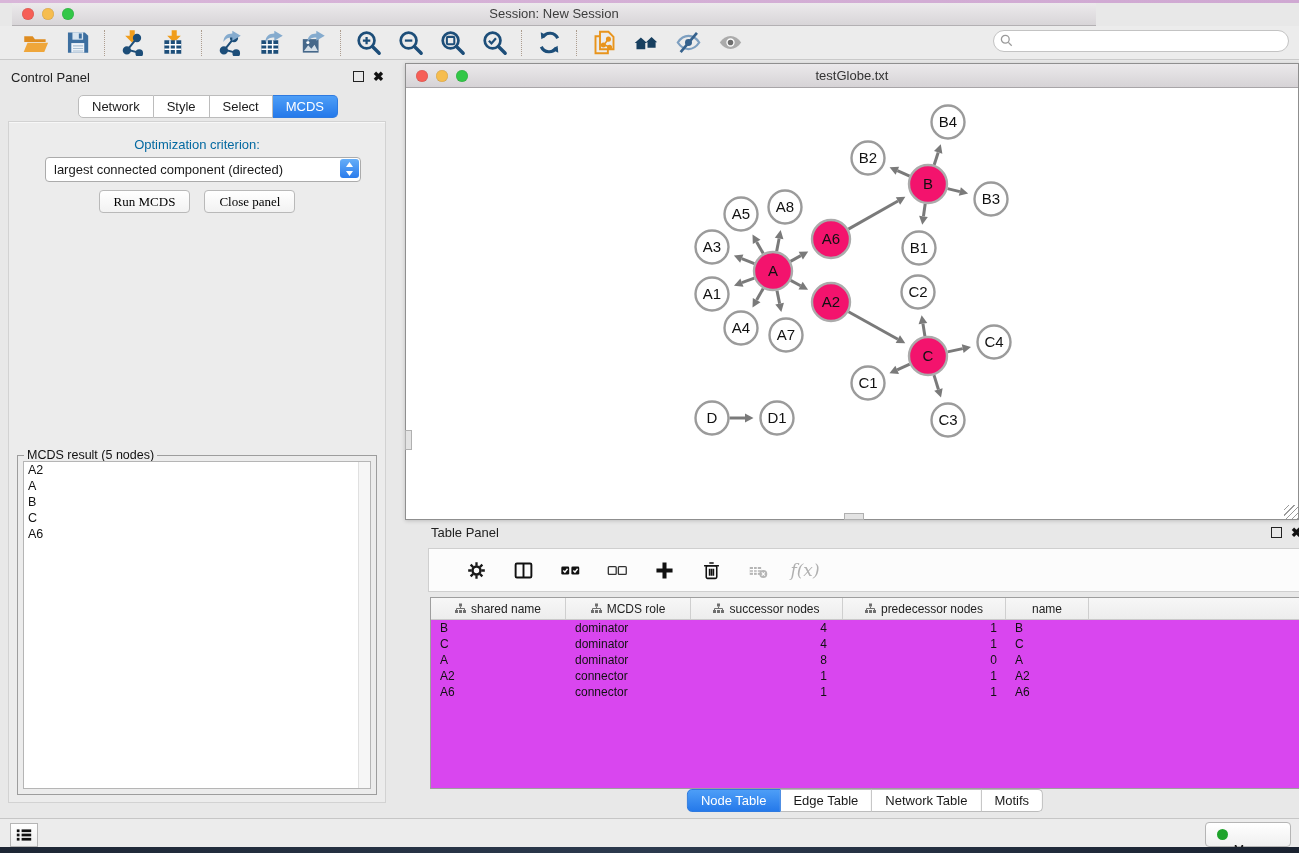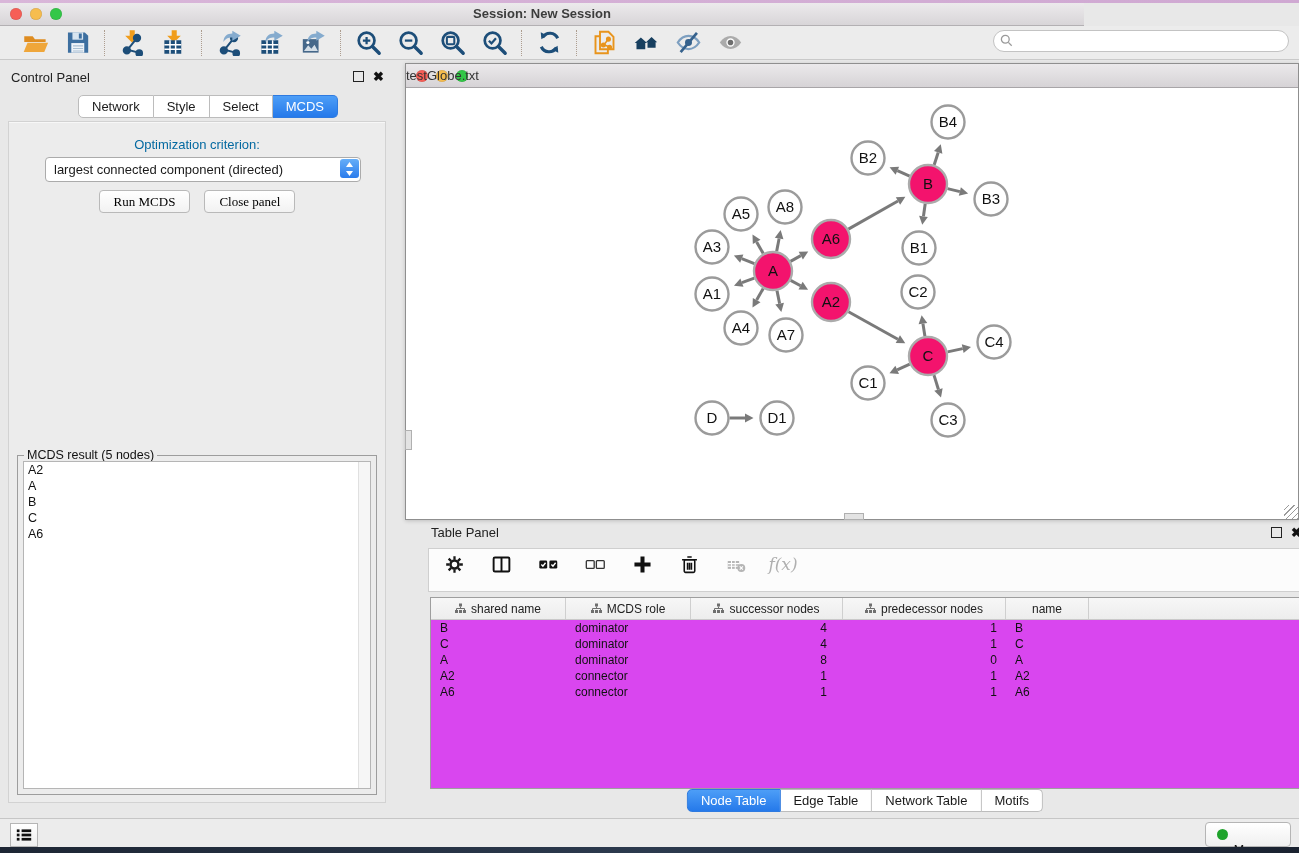--- a/index.html
+++ b/index.html
@@ -5,22 +5,22 @@
   html,body{margin:0;padding:0;}
   body{width:1299px;height:853px;position:relative;overflow:hidden;
        font-family:"Liberation Sans",sans-serif;background:#e8e8e8;color:#1a1a1a;}
   .abs{position:absolute;}
 
   
   #desktop-top{top:0;left:0;width:1299px;height:3px;background:linear-gradient(90deg,#d9b6d9,#cfa8d2);}
   #desktop-bottom{top:847px;left:0;width:1299px;height:6px;background:linear-gradient(90deg,#1d2634,#2c3a4e,#1a2230);}
 
   
-  #titlebar{top:3px;left:0;width:1084px;height:22px;
-    background:linear-gradient(#eceaec,#d8d5d8);border-bottom:1px solid #b3b0b3;font-weight:bold;}
+  #titlebar{top:3px;left:12px;width:1084px;height:22px;
+    background:linear-gradient(#eceaec,#d8d5d8);border-bottom:1px solid #b3b0b3;}
   .lights{display:flex;gap:8px;align-items:center;height:100%;padding-left:10px;}
   .light{width:12px;height:12px;border-radius:50%;box-shadow:inset 0 0 1px rgba(0,0,0,.35);}
   .light.red{background:#f65f57;}.light.yellow{background:#f6bd4f;}.light.green{background:#33c748;}
   #titlebar .title{position:absolute;top:3px;left:0;width:100%;text-align:center;
     font-size:13px;color:#3c3c3c;}
 
   
   #toolbar{top:26px;left:0;width:1299px;height:34px;background:#ececec;
     border-bottom:1px solid #c9c9c9;display:flex;align-items:center;padding-left:8px;box-sizing:border-box;}
   .tb-group{display:flex;align-items:center;gap:12px;padding:0 12px;}
@@ -63,34 +63,34 @@
   #result-legend{position:absolute;top:-8px;left:6px;background:#ececec;padding:0 3px;font-size:12.5px;color:#111;}
   #result-list{position:absolute;inset:5px;background:#fff;border:1px solid #b5b5b5;overflow:hidden;}
   #result-scroll{position:absolute;top:0;right:0;width:11px;height:100%;background:#f6f6f6;border-left:1px solid #e0e0e0;}
   .list-item{font-size:12.5px;line-height:16px;padding-left:4px;color:#111;cursor:default;}
 
   
   #net-window{top:63px;left:405px;width:894px;height:457px;border:1px solid #8f8f8f;background:#fff;
     box-sizing:border-box;box-shadow:0 1px 4px rgba(0,0,0,.18);}
   #net-titlebar{position:absolute;top:0;left:0;width:100%;height:24px;
     background:linear-gradient(#ebe9eb,#d6d3d6);border-bottom:1px solid #a8a5a8;box-sizing:border-box;}
-  #net-title{position:absolute;top:4px;width:100%;text-align:left;font-size:13px;color:#333;}
+  #net-title{position:absolute;top:4px;width:100%;text-align:center;font-size:13px;color:#333;}
   #net-canvas{position:absolute;top:24px;left:0;width:892px;height:431px;background:#fff;}
   #graph-svg{position:absolute;top:0;left:0;}
   #net-grip-left{position:absolute;left:-1px;top:366px;width:5px;height:18px;background:#e3e3e3;border:1px solid #b0b0b0;}
   #net-grip-bottom{position:absolute;left:438px;bottom:-1px;width:18px;height:5px;background:#e3e3e3;border:1px solid #b0b0b0;}
   #net-resize{position:absolute;right:0;bottom:0;width:14px;height:14px;
     background:repeating-linear-gradient(135deg,transparent 0 3px,#9a9a9a 3px 4px);}
 
   
   #table-panel{top:521px;left:418px;width:894px;height:295px;}
   #tp-title{position:absolute;top:4px;left:13px;font-size:13px;color:#222;}
   #tp-icons{position:absolute;top:6px;right:10px;display:flex;gap:9px;align-items:center;}
   #tp-toolbar{position:absolute;top:27px;left:10px;width:872px;height:44px;background:#fcfcfc;
-    border:1px solid #cfcfcf;display:flex;align-items:flex-start;gap:17px;padding-left:10px;box-sizing:border-box;}
+    border:1px solid #cfcfcf;display:flex;align-items:center;gap:17px;padding-left:32px;box-sizing:border-box;}
   #tp-toolbar .icon-btn svg{width:21px;height:21px;}
   .fx{font-family:"DejaVu Serif",serif;font-style:italic;font-size:17px;color:#b0b0b0;}
   #data-table{position:absolute;top:76px;left:12px;width:878px;height:190px;background:#d946ef;
     border:1px solid #9e9e9e;overflow:hidden;}
   .tbl-head{display:flex;height:21px;border-bottom:1px solid #c9c9c9;background:linear-gradient(#f7f7f7,#ededed);}
   .th-cell{display:flex;align-items:center;justify-content:center;gap:5px;font-size:12px;color:#222;
     border-right:1px solid #cfcfcf;box-sizing:border-box;height:100%;cursor:pointer;}
   .th-cell svg{width:11px;height:11px;flex:0 0 auto;}
   .tbl-row{display:flex;height:16px;align-items:center;}
   .td-cell{font-size:12px;color:#111;box-sizing:border-box;white-space:nowrap;}

